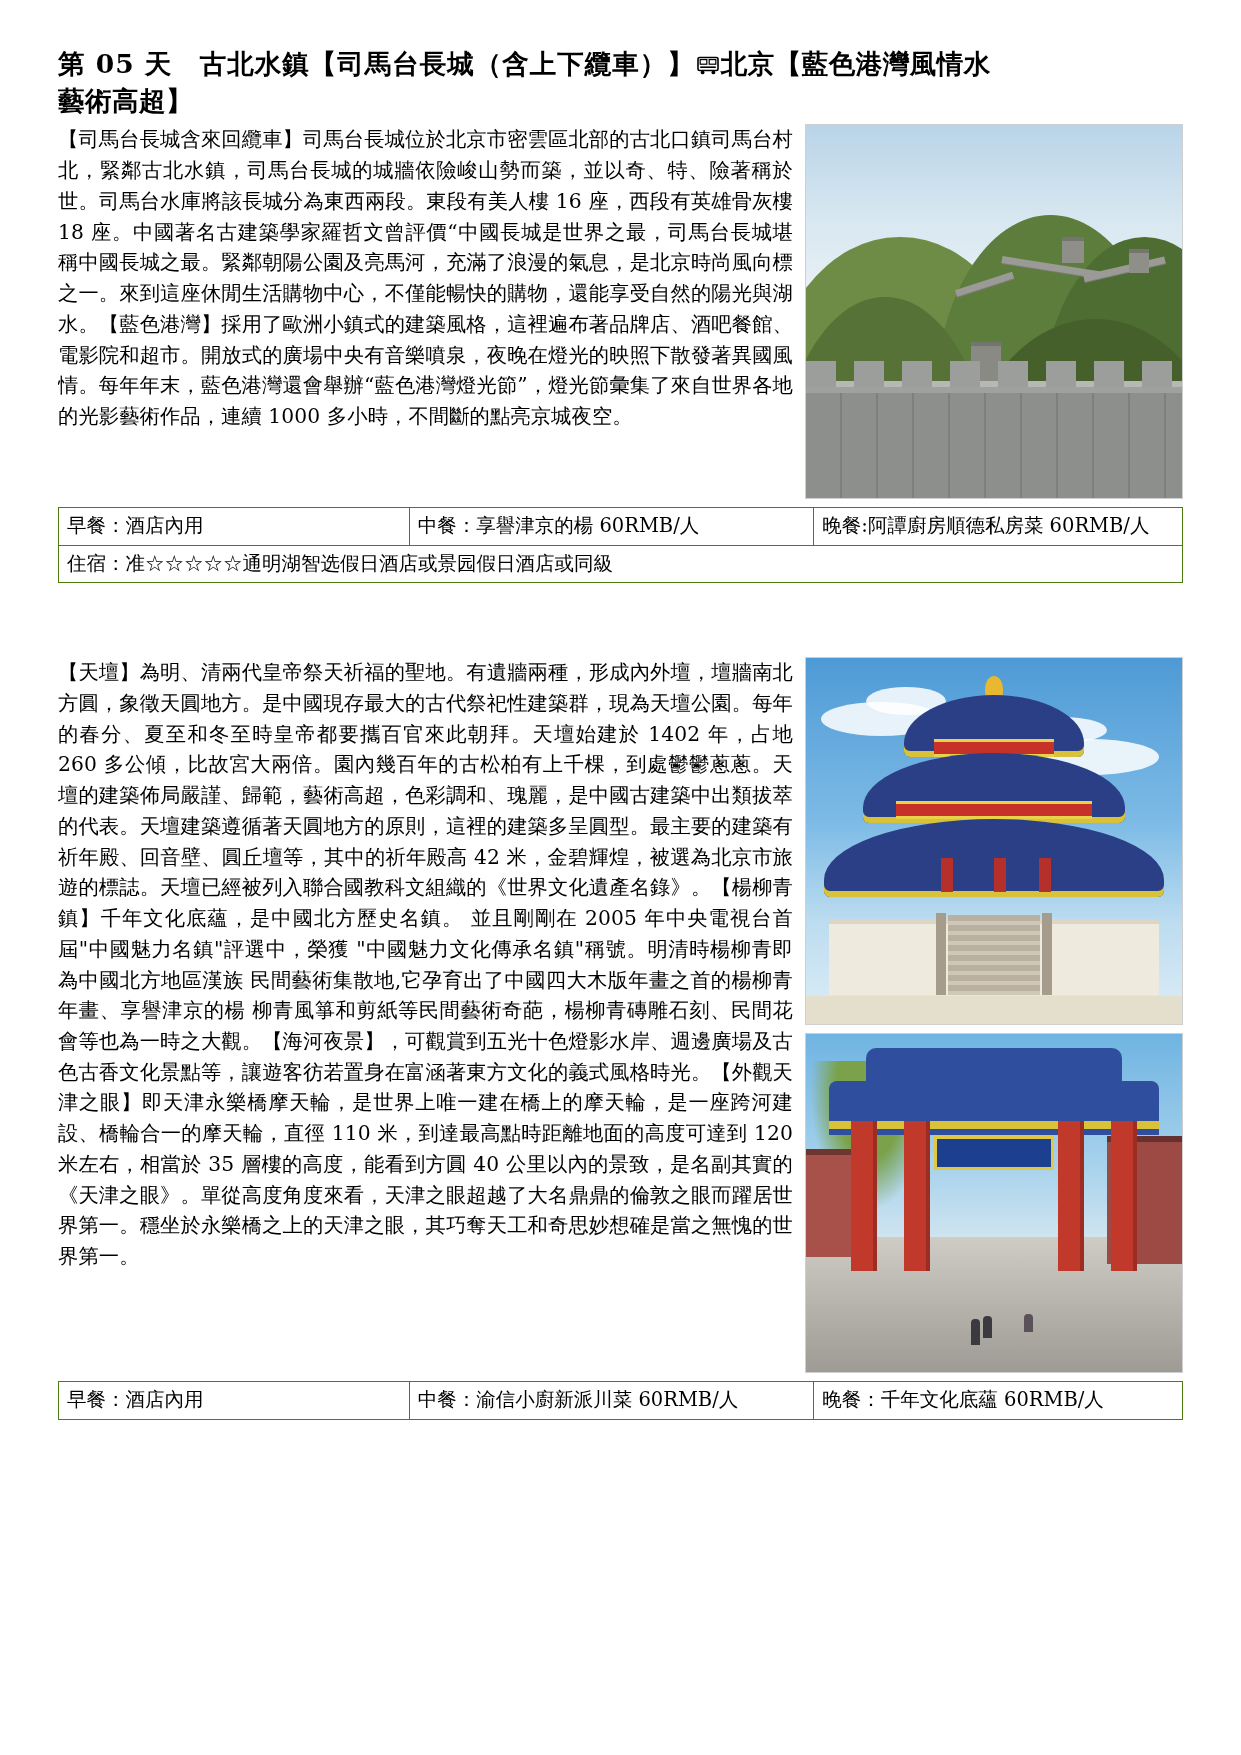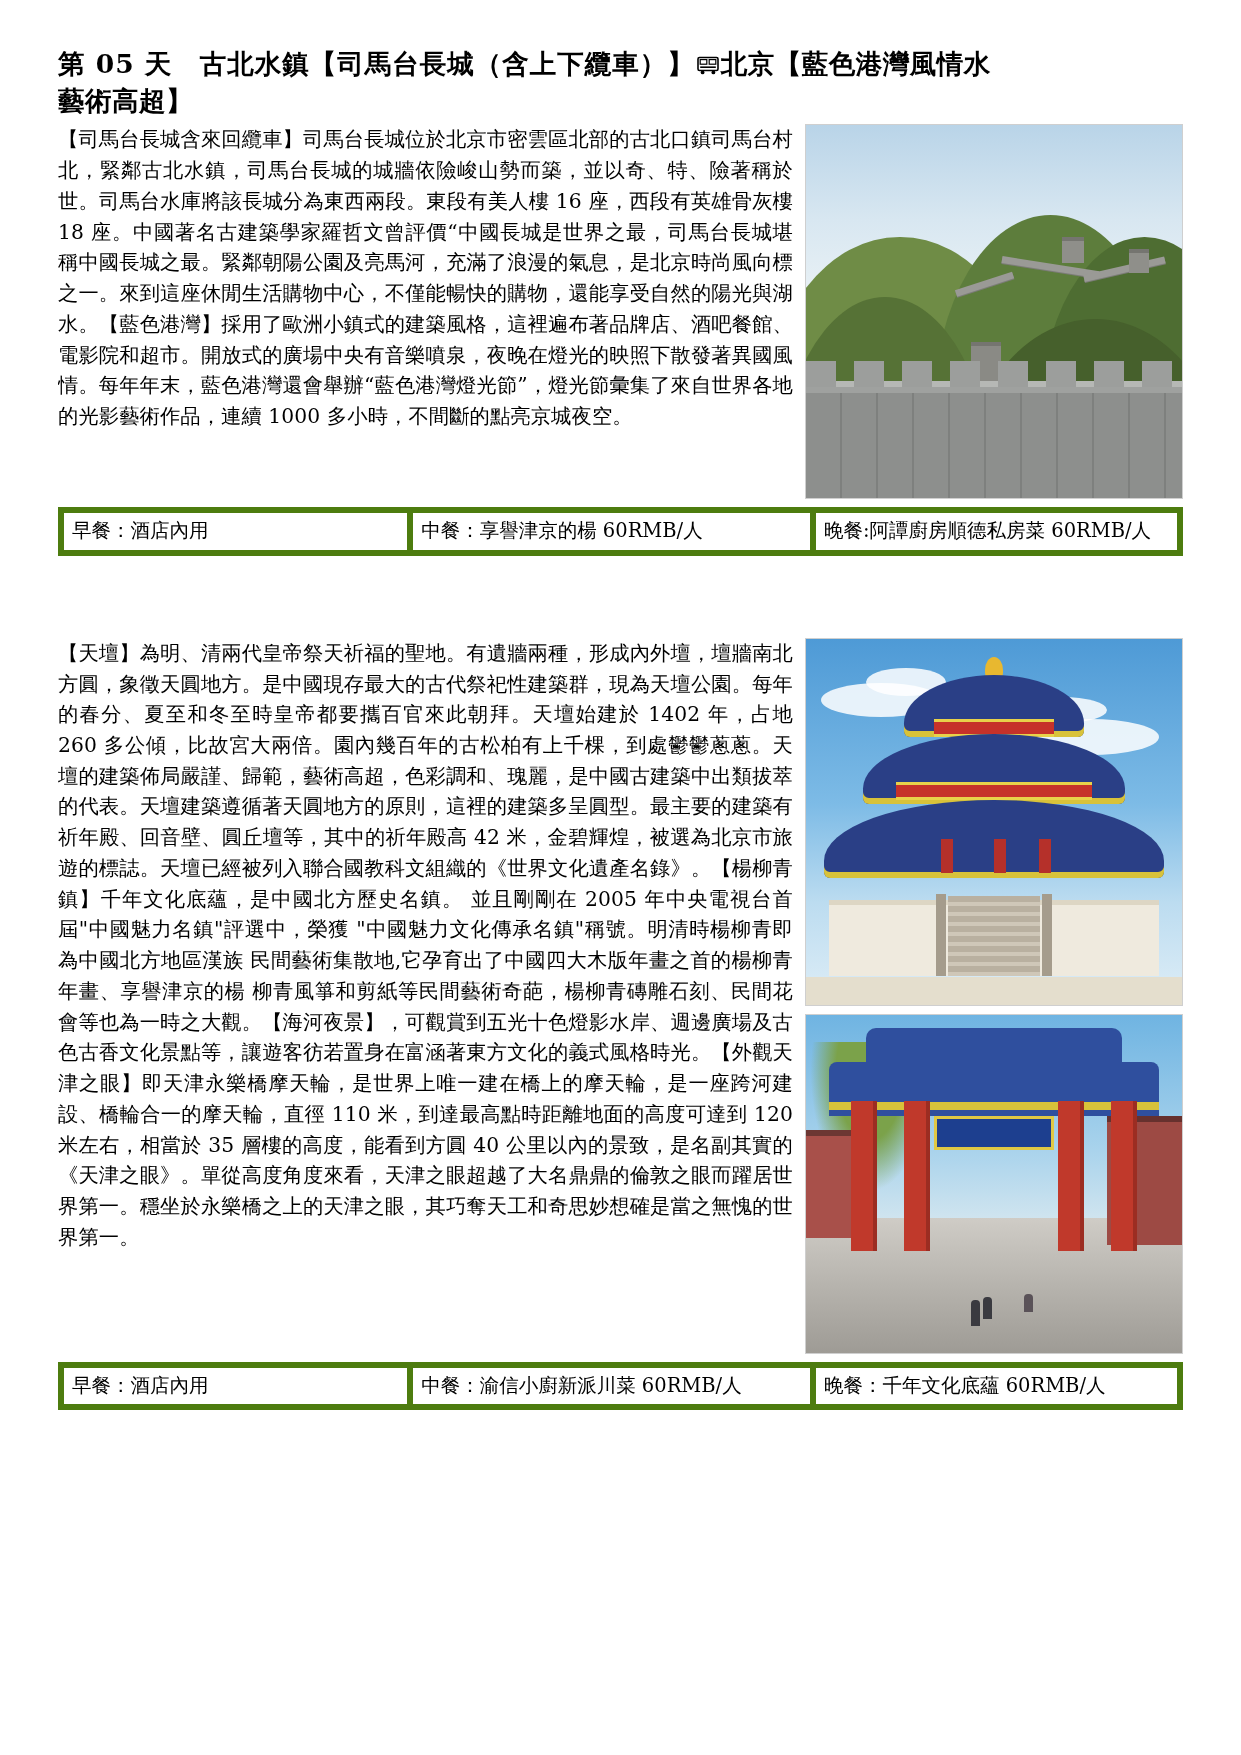--- a/index.html
+++ b/index.html
@@ -11,21 +11,21 @@
     font-family: "DejaVu Serif", "Liberation Serif", serif;
     color: #000000;
   }
   .page {
     position: relative;
     width: 1241px;
     height: 1755px;
     padding: 46px 58px 40px 58px;
   }
 
-  .day-section { margin-bottom: 18px; }
+  .day-section { margin-bottom: 10px; }
 
   .day-title {
     font-size: 26.5px;
     font-weight: bold;
     line-height: 1.33;
     letter-spacing: 0.5px;
     margin: 0 0 6px 0;
     font-family: "DejaVu Serif", "Liberation Serif", serif;
   }
   .day-title .num { letter-spacing: 1px; }
@@ -61,21 +61,21 @@
   }
 
   
   table.meals {
     width: 100%;
     border-collapse: collapse;
     margin-top: 8px;
     table-layout: fixed;
   }
   table.meals td {
-    border: 6px solid #4d7c0f;
+    border: 1px solid #4d7c0f;
     padding: 5px 8px 6px 8px;
     font-size: 19.5px;
     line-height: 1.3;
     vertical-align: middle;
     white-space: nowrap;
   }
   td.m1 { width: 31.2%; }
   td.m2 { width: 36.0%; }
   td.m3 { width: 32.8%; }
 
@@ -267,20 +267,23 @@
       <p class="para">【司馬台長城含來回纜車】司馬台長城位於北京市密雲區北部的古北口鎮司馬台村北，緊鄰古北水鎮，司馬台長城的城牆依險峻山勢而築，並以奇、特、險著稱於世。司馬台水庫將該長城分為東西兩段。東段有美人樓 16 座，西段有英雄骨灰樓 18 座。中國著名古建築學家羅哲文曾評價“中國長城是世界之最，司馬台長城堪稱中國長城之最。緊鄰朝陽公園及亮馬河，充滿了浪漫的氣息，是北京時尚風向標之一。來到這座休閒生活購物中心，不僅能暢快的購物，還能享受自然的陽光與湖水。【藍色港灣】採用了歐洲小鎮式的建築風格，這裡遍布著品牌店、酒吧餐館、電影院和超市。開放式的廣場中央有音樂噴泉，夜晚在燈光的映照下散發著異國風情。每年年末，藍色港灣還會舉辦“藍色港灣燈光節”，燈光節彙集了來自世界各地的光影藝術作品，連續 1000 多小時，不間斷的點亮京城夜空。</p>
     </div>
 
     <table class="meals">
       <tbody>
           <tr>
         <td class="m1">早餐：酒店內用</td>
         <td class="m2">中餐：享譽津京的楊 60RMB/人</td>
         <td class="m3">晚餐:阿譚廚房順德私房菜 60RMB/人</td>
       </tr>
+      <tr>
+        <td colspan="3">住宿：准☆☆☆☆☆通明湖智选假日酒店或景园假日酒店或同級</td>
+      </tr>
     </tbody>
       </table>
   </section>
 
   <div class="spacer-gap"></div>
 
   <section class="day-section">
 
 
     <div class="body-wrap">

